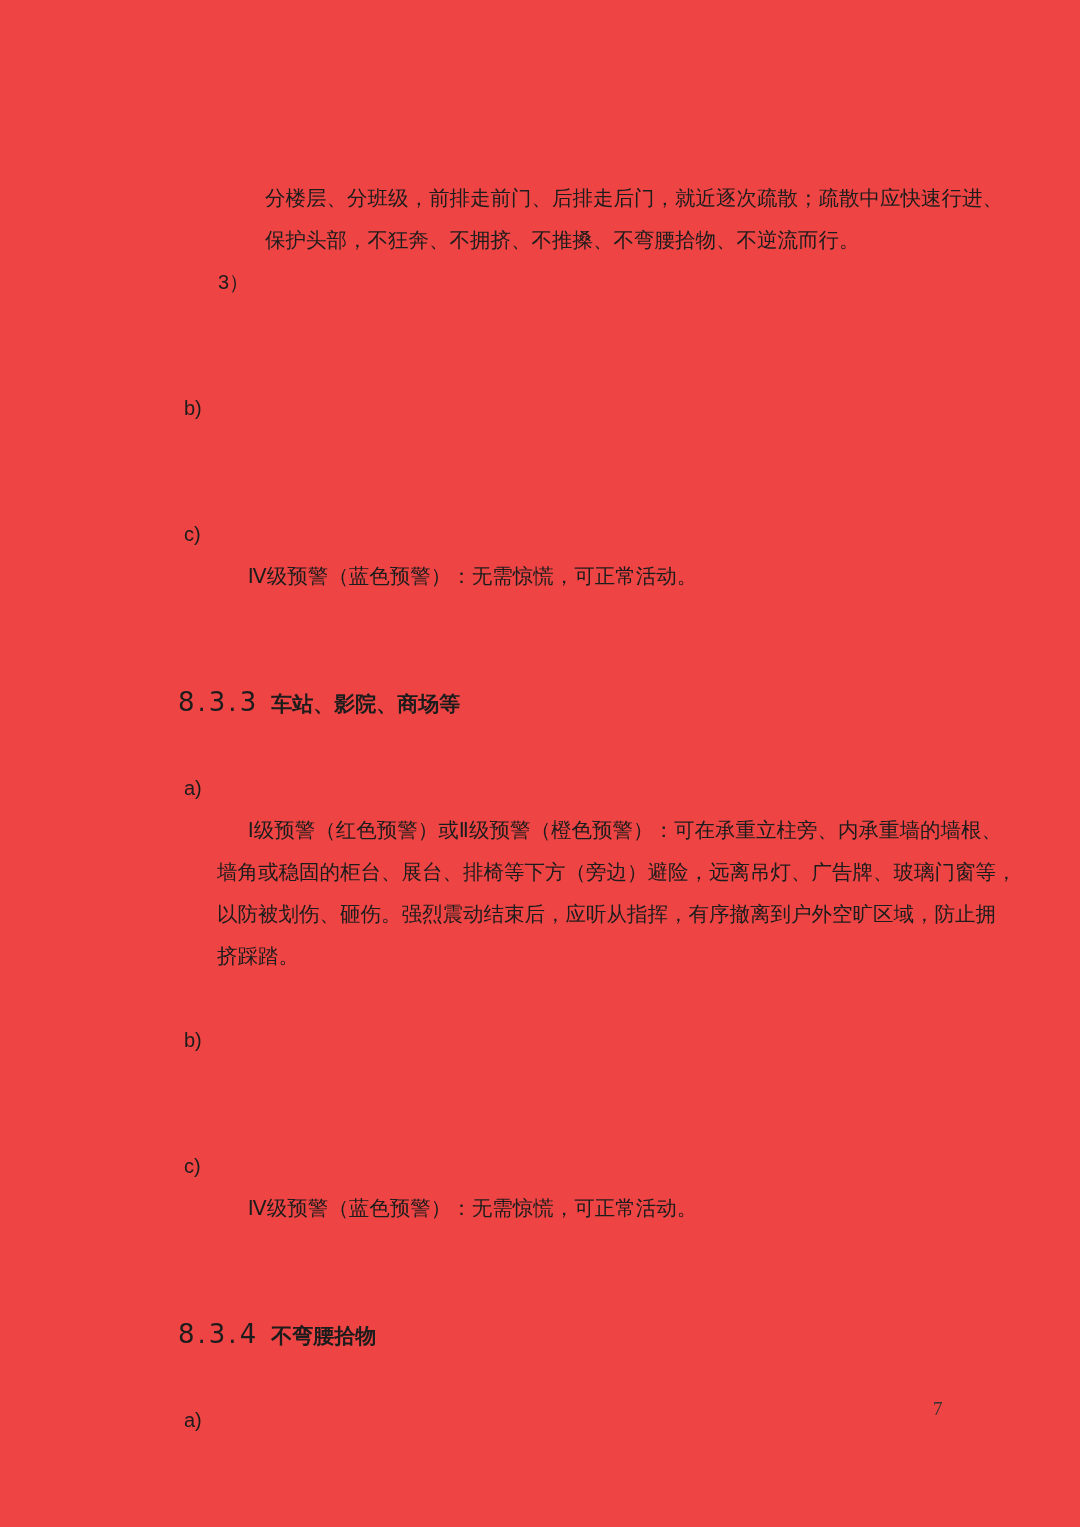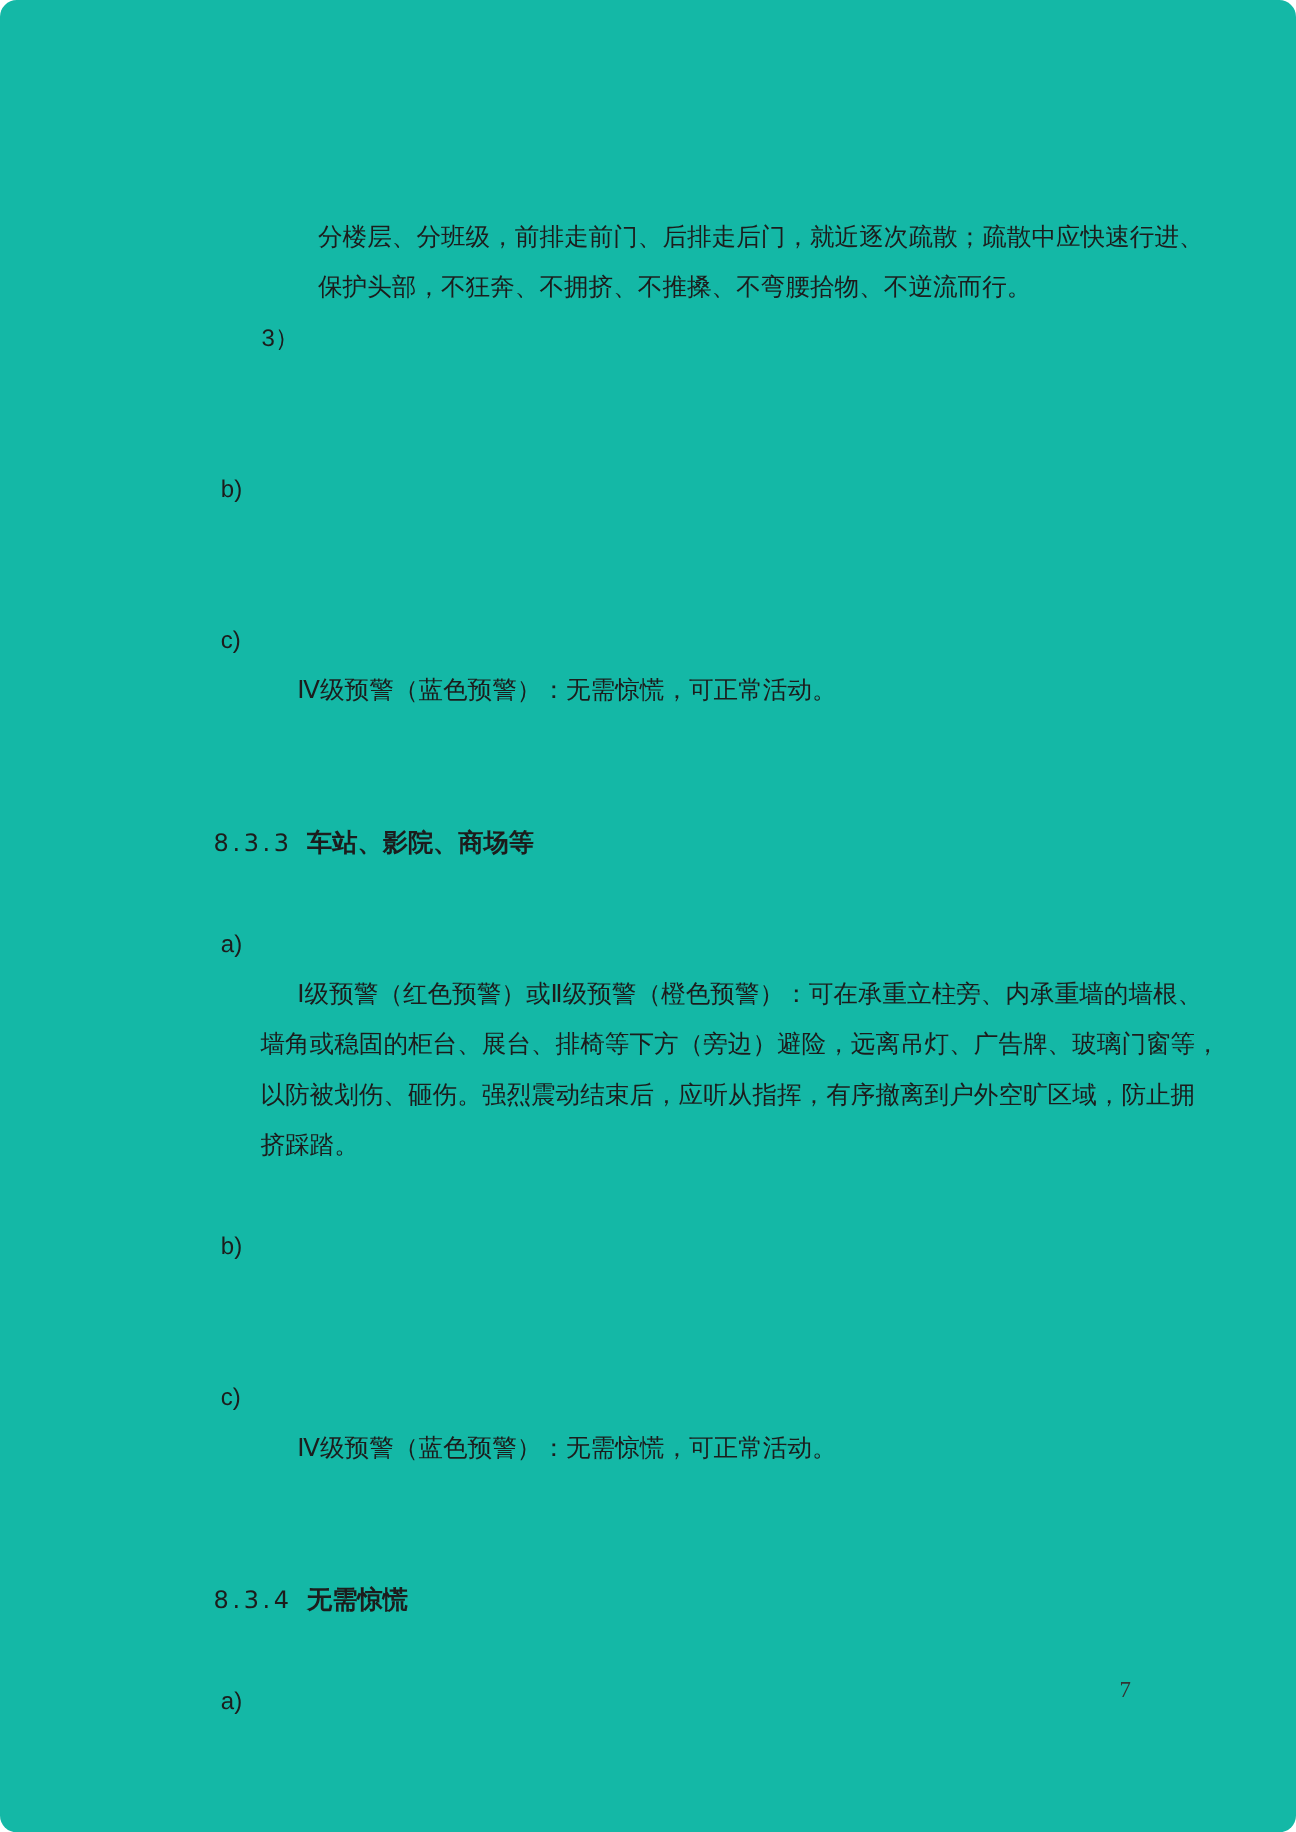--- a/index.html
+++ b/index.html
@@ -1,24 +1,23 @@
 <!DOCTYPE html>
 <html><head>
 <meta charset="utf-8">
 <style>
   html,body{margin:0;padding:0;background:#ffffff;}
   .page{
     position:relative;
     width:1080px;
     height:1527px;
-    background:#14b8a6;
+    background:#ef4444;
     color:#1c1c1c;
     font-family:"Liberation Serif", serif;
     overflow:hidden;
-    border-radius:14px;
   }
   .content{
     position:absolute;
     left:140px;
     top:177px;
     width:820px;
   }
   .para{
     margin:0;
     font-size:20.5px;
@@ -58,21 +57,21 @@
     font-family:"Liberation Sans", sans-serif;
     font-size:21px;
     font-weight:bold;
     white-space:pre;
   }
   .heading .num{
     font-weight:normal;
     letter-spacing:3px;
     margin-right:12px;
     font-family:"DejaVu Sans", sans-serif;
-    font-size:20px;
+    font-size:26px;
   }
   .page-number{
     position:absolute;
     left:933px;
     top:1398px;
     font-size:19px;
     font-family:"Liberation Serif", serif;
     color:#333;
   }
 </style>
@@ -110,21 +109,21 @@
 
     <p class="para lettered">
       <span class="label">b)</span>
     </p>
 
     <p class="para lettered">
       <span class="label">c)</span><span class="text">Ⅳ级预警（蓝色预警）：无需惊慌，可正常活动。</span>
     </p>
 
     <h3 class="heading">
-      <span class="num">8.3.4</span><span class="title">无需惊慌</span>
+      <span class="num">8.3.4</span><span class="title">不弯腰拾物</span>
     </h3>
 
     <p class="para lettered">
       <span class="label">a)</span>
     </p>
 
   </div>
 
   <div class="page-number">7</div>
 </div>

